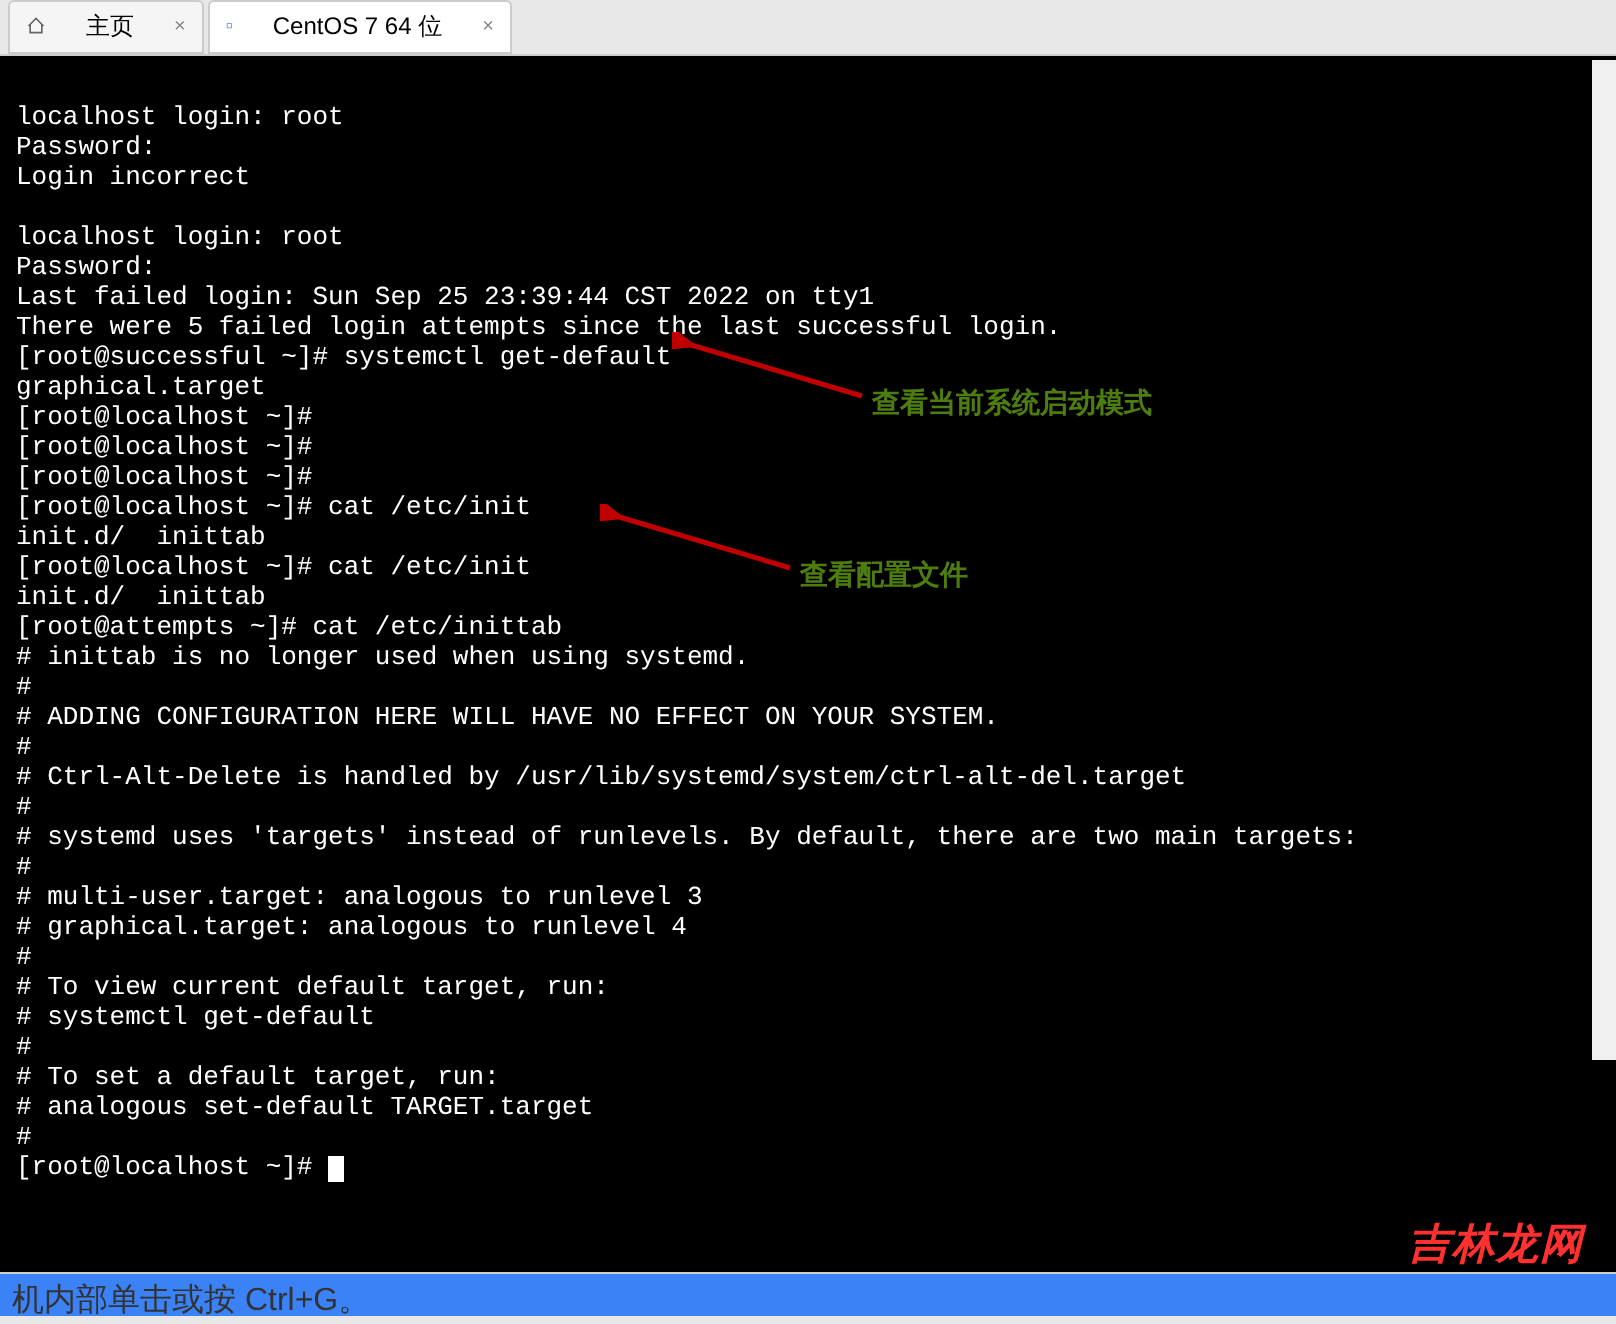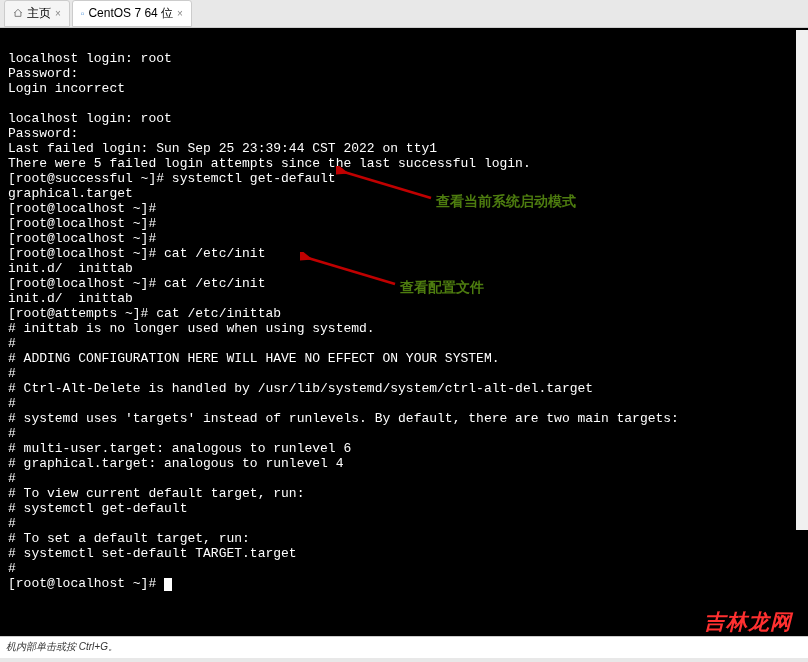--- a/index.html
+++ b/index.html
@@ -21,21 +21,21 @@
     }
     .tab {
       padding: 4px 8px;
       background: #f5f5f5;
       border: 1px solid #ccc;
       border-radius: 3px 3px 0 0;
       margin-right: 2px;
       font-size: 12px;
       display: flex;
       align-items: center;
-      gap: 4px;
+      gap: 20px;
       cursor: pointer;
     }
     .tab.active {
       background: #fff;
     }
     .tab-close {
       color: #888;
       font-size: 10px;
       cursor: pointer;
     }
@@ -62,26 +62,25 @@
       font-family: "Microsoft YaHei", Arial, sans-serif;
       font-size: 14px;
       font-weight: bold;
     }
     .arrow {
       position: absolute;
       pointer-events: none;
     }
     .status-bar {
       height: 22px;
-      background: #ffffff;
+      background: #3b82f6;
       border-top: 1px solid #ccc;
-      font-size: 10px;
+      font-size: 16px;
       padding: 3px 6px;
       color: #333;
-      font-style: italic;
     }
     .cursor {
       display: inline-block;
       width: 8px;
       height: 13px;
       background: #fff;
       vertical-align: text-bottom;
     }
     .watermark {
       position: absolute;
@@ -143,28 +142,28 @@
 <span>init.d/  inittab</span>
 <span>[root@attempts ~]# cat /etc/inittab</span>
 <span># inittab is no longer used when using systemd.</span>
 <span>#</span>
 <span># ADDING CONFIGURATION HERE WILL HAVE NO EFFECT ON YOUR SYSTEM.</span>
 <span>#</span>
 <span># Ctrl-Alt-Delete is handled by /usr/lib/systemd/system/ctrl-alt-del.target</span>
 <span>#</span>
 <span># systemd uses 'targets' instead of runlevels. By default, there are two main targets:</span>
 <span>#</span>
-<span># multi-user.target: analogous to runlevel 6</span>
+<span># multi-user.target: analogous to runlevel 3</span>
 <span># graphical.target: analogous to runlevel 4</span>
 <span>#</span>
 <span># To view current default target, run:</span>
 <span># systemctl get-default</span>
 <span>#</span>
 <span># To set a default target, run:</span>
-<span># systemctl set-default TARGET.target</span>
+<span># analogous set-default TARGET.target</span>
 <span>#</span>
 <span>[root@localhost ~]# </span><span class="cursor"></span>
 
   <svg class="arrow" style="left:336px;top:138px;" width="100" height="40">
     <defs>
         <marker id="ah1" markerWidth="10" markerHeight="8" refX="2" refY="4" orient="auto">
           <polygon points="10 0, 0 4, 10 8" fill="#c00000"></polygon>
         </marker>
       </defs>
     <line x1="95" y1="32" x2="8" y2="6" stroke="#c00000" stroke-width="2.5" marker-end="url(#ah1)"></line>

